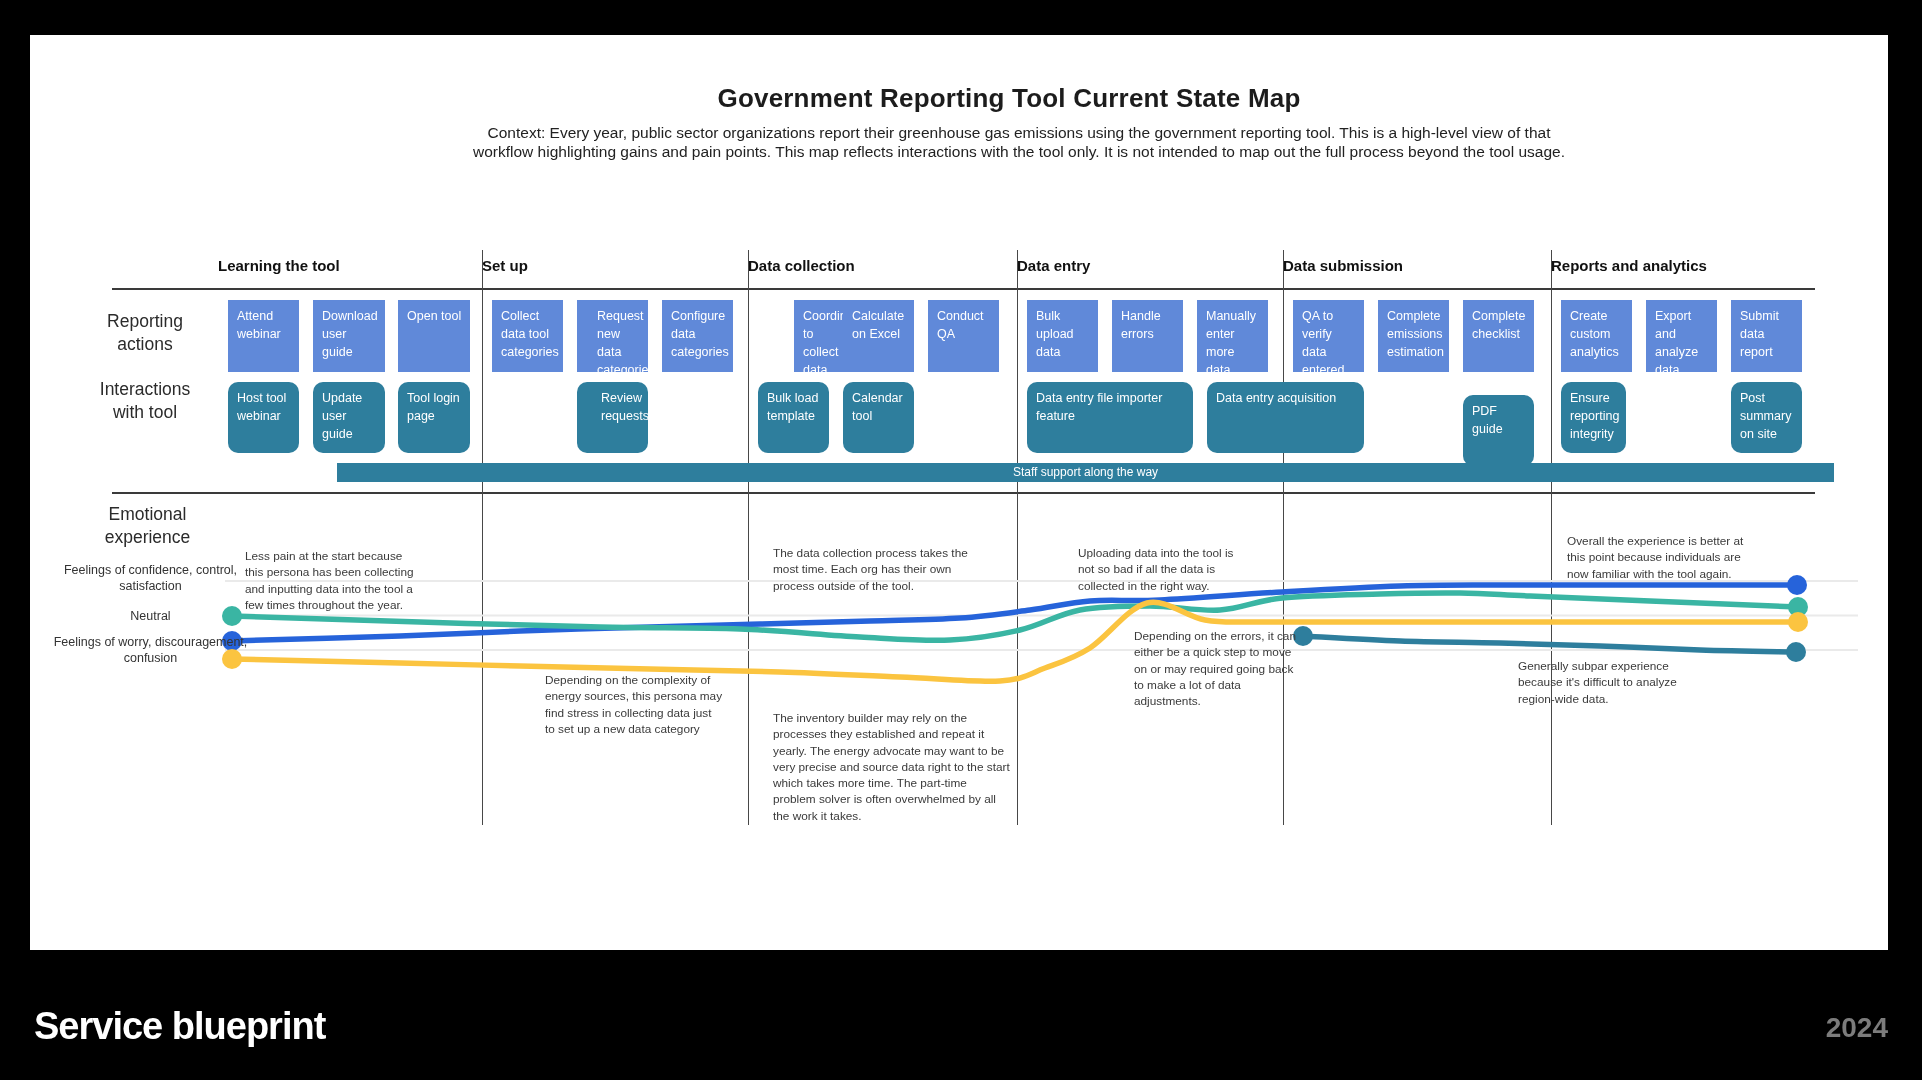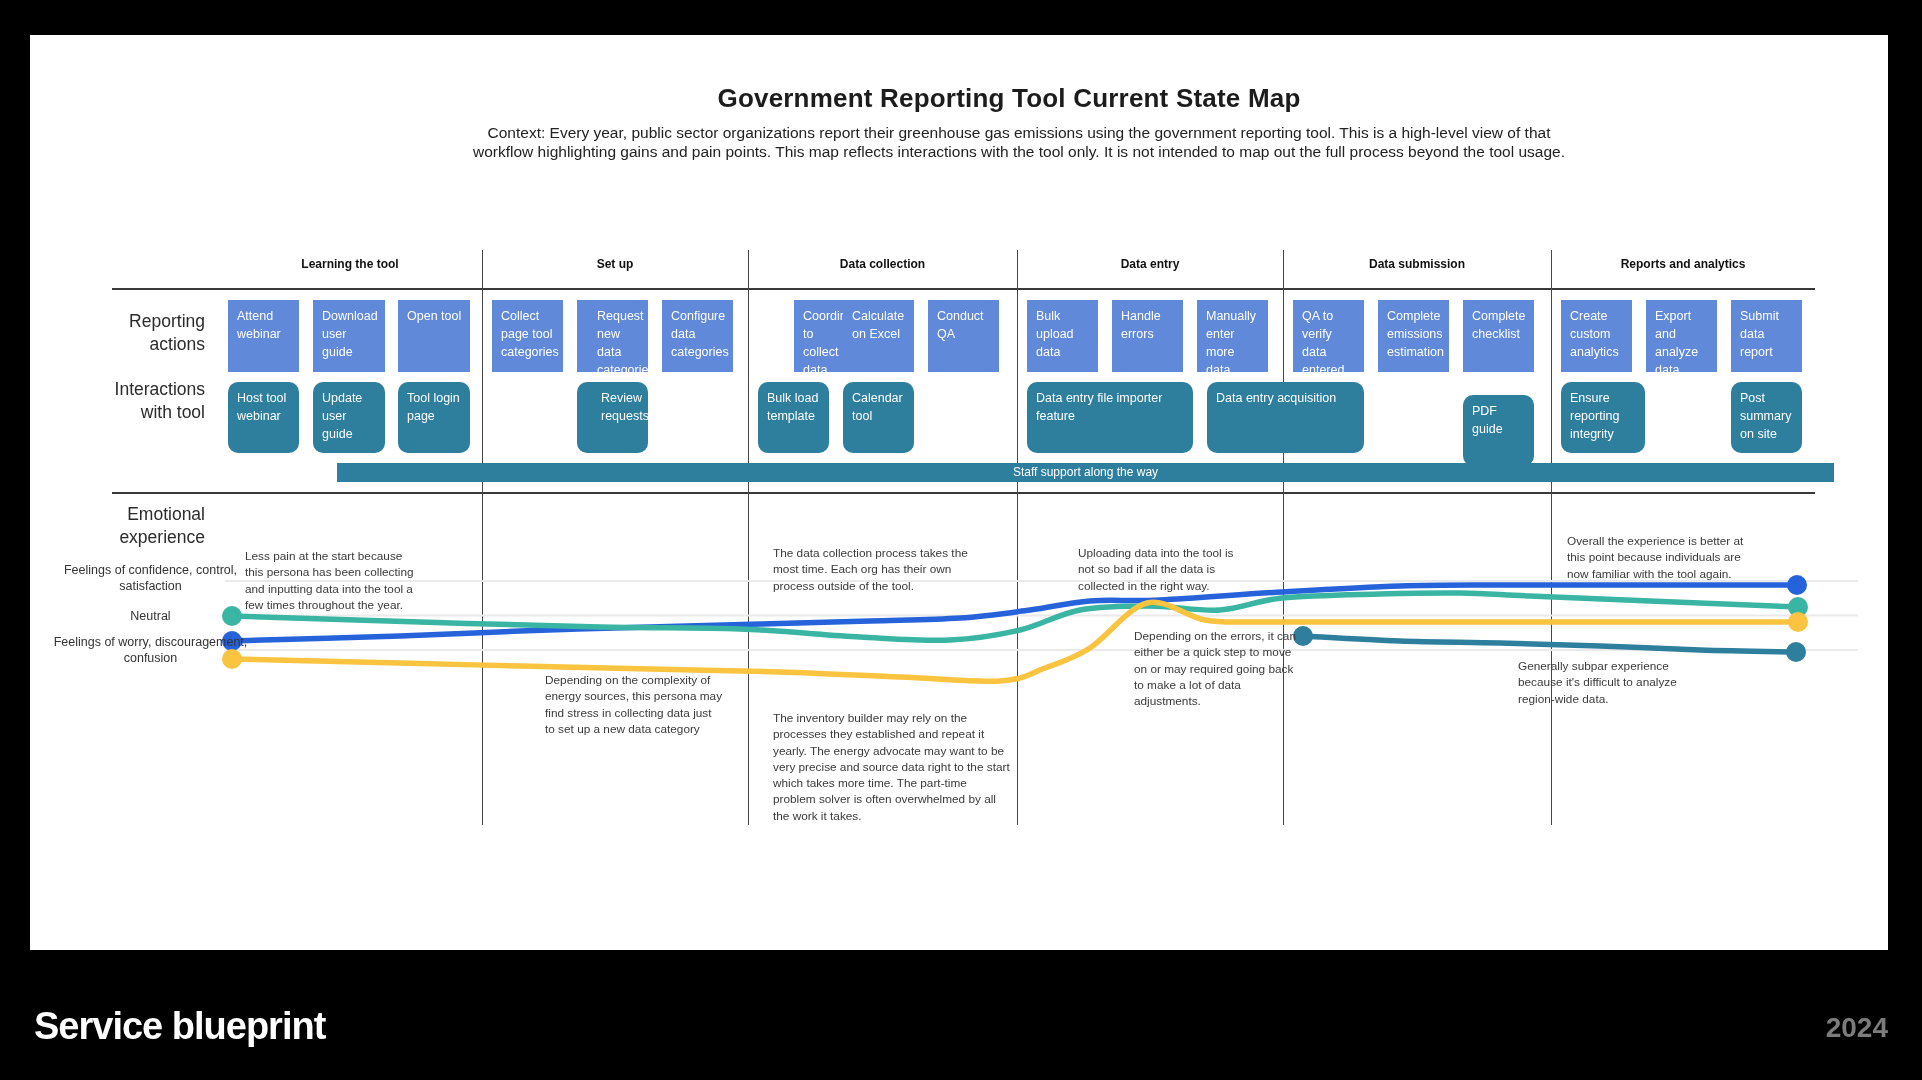--- a/index.html
+++ b/index.html
@@ -1,24 +1,24 @@
 <!DOCTYPE html>
 <html><head>
 <meta charset="utf-8">
 <style>
   html,body{margin:0;padding:0;background:#000;width:1922px;height:1080px;overflow:hidden;
     font-family:"Liberation Sans",sans-serif;}
   .canvas{position:absolute;left:30px;top:35px;width:1858px;height:915px;background:#ffffff;}
   .abs{position:absolute;}
   .title{left:50px;top:48px;width:1858px;text-align:center;font-size:26px;font-weight:700;color:#1c1c1c;letter-spacing:.2px;}
   .context{left:60px;top:88px;width:1858px;text-align:center;font-size:15.5px;color:#222;line-height:1.25;}
-  .colhead{top:222px;text-align:center;font-size:12px;font-weight:700;color:#111;}
+  .colhead{top:222px;font-size:15px;font-weight:700;color:#111;}
   .hline{height:2px;background:#3a3a3a;}
   .vline{width:1px;background:#474747;top:215px;height:575px;}
-  .rowlabel{right:1683px;text-align:right;font-size:17.5px;color:#2b2b2b;line-height:1.3;}
+  .rowlabel{right:1683px;text-align:center;font-size:17.5px;color:#2b2b2b;line-height:1.3;}
   .abox{height:72px;background:#6089d9;color:#fff;font-size:12.5px;line-height:1.45;padding:7px 6px 0 9px;box-sizing:border-box;}
   .ibox{height:71px;background:#2e7e9d;color:#fff;font-size:12.5px;line-height:1.45;padding:7px 6px 0 9px;box-sizing:border-box;border-radius:10px;}
   .staffbar{left:283px;top:428px;width:1497px;height:19px;background:#2e7e9d;color:#fff;
     font-size:12px;text-align:center;line-height:19px;margin-left:24px;}
   .axislabel{left:8px;width:225px;text-align:center;font-size:12.5px;color:#333;line-height:1.3;}
   .note{font-size:11.8px;color:#3a3a3a;line-height:1.38;}
   .brand{position:absolute;left:34px;top:1005px;color:#fff;font-size:38px;font-weight:700;letter-spacing:-1px;}
   .year{position:absolute;right:34px;top:1012px;color:#7c7c7c;font-size:28px;font-weight:700;}
   svg{position:absolute;left:0;top:0;}
 </style>
@@ -48,21 +48,21 @@
   <div class="abs vline" style="left:1253px;"></div>
   <div class="abs vline" style="left:1521px;"></div>
 
   <div class="abs rowlabel" style="top:275px;width:120px;">Reporting actions</div>
   <div class="abs rowlabel" style="top:343px;width:120px;">Interactions with tool</div>
   <div class="abs rowlabel" style="top:468px;width:115px;">Emotional experience</div>
 
   <div class="abs abox" style="left: 198px; top: 265px; width: 71px; background: rgb(96, 137, 217);">Attend webinar</div>
   <div class="abs abox" style="left: 283px; top: 265px; width: 72px; background: rgb(96, 137, 217);">Download user guide</div>
   <div class="abs abox" style="left: 368px; top: 265px; width: 72px; background: rgb(96, 137, 217);">Open tool</div>
-  <div class="abs abox" style="left: 462px; top: 265px; width: 71px; background: rgb(96, 137, 217);">Collect page tool categories</div>
+  <div class="abs abox" style="left: 462px; top: 265px; width: 71px; background: rgb(96, 137, 217);">Collect data tool categories</div>
   <div class="abs abox" style="left: 547px; top: 265px; width: 71px; background: rgb(96, 137, 217); padding-left: 20px;">Request new data categories</div>
   <div class="abs abox" style="left: 632px; top: 265px; width: 71px; background: rgb(96, 137, 217);">Configure data categories</div>
   <div class="abs abox" style="left: 728px; top: 265px; width: 56px; background: rgb(96, 137, 217); margin-left: 36px;">Coordinate to collect data</div>
   <div class="abs abox" style="left: 813px; top: 265px; width: 71px; background: rgb(96, 137, 217);">Calculate on Excel</div>
   <div class="abs abox" style="left: 898px; top: 265px; width: 71px; background: rgb(96, 137, 217);">Conduct QA</div>
   <div class="abs abox" style="left: 997px; top: 265px; width: 71px; background: rgb(96, 137, 217);">Bulk upload data</div>
   <div class="abs abox" style="left: 1082px; top: 265px; width: 71px; background: rgb(96, 137, 217);">Handle errors</div>
   <div class="abs abox" style="left: 1167px; top: 265px; width: 71px; background: rgb(96, 137, 217);">Manually enter more data</div>
   <div class="abs abox" style="left: 1263px; top: 265px; width: 71px; background: rgb(96, 137, 217);">QA to verify data entered</div>
   <div class="abs abox" style="left: 1348px; top: 265px; width: 71px; background: rgb(96, 137, 217);">Complete emissions estimation</div>
@@ -73,21 +73,21 @@
 
   <div class="abs ibox" style="left: 198px; top: 347px; width: 71px; background: rgb(46, 126, 157);">Host tool webinar</div>
   <div class="abs ibox" style="left: 283px; top: 347px; width: 72px; background: rgb(46, 126, 157);">Update user guide</div>
   <div class="abs ibox" style="left: 368px; top: 347px; width: 72px; background: rgb(46, 126, 157);">Tool login page</div>
   <div class="abs ibox" style="left: 547px; top: 347px; width: 71px; background: rgb(46, 126, 157); padding-left: 24px;">Review requests</div>
   <div class="abs ibox" style="left: 728px; top: 347px; width: 71px; background: rgb(46, 126, 157);">Bulk load template</div>
   <div class="abs ibox" style="left: 813px; top: 347px; width: 71px; background: rgb(46, 126, 157);">Calendar tool</div>
   <div class="abs ibox" style="left: 997px; top: 347px; width: 166px; background: rgb(46, 126, 157);">Data entry file importer feature</div>
   <div class="abs ibox" style="left: 1177px; top: 347px; width: 157px; background: rgb(46, 126, 157);">Data entry acquisition</div>
   <div class="abs ibox" style="left: 1433px; top: 360px; width: 71px; background: rgb(46, 126, 157);">PDF guide</div>
-  <div class="abs ibox" style="left: 1531px; top: 347px; width: 84px; background: rgb(46, 126, 157);">Ensure reporting integrity</div>
+  <div class="abs ibox" style="left: 1531px; top: 347px; width: 65px; background: rgb(46, 126, 157);">Ensure reporting integrity</div>
   <div class="abs ibox" style="left: 1701px; top: 347px; width: 71px; background: rgb(46, 126, 157);">Post summary on site</div>
 
   <div class="abs staffbar" style="background: rgb(46, 126, 157);">Staff support along the way</div>
 
   <svg id="emotion-svg" width="1858" height="915" viewBox="0 0 1858 915">
       <line x1="195" y1="546" x2="1828" y2="546" stroke="#eaeaea" stroke-width="2"></line>
       <line x1="195" y1="580.5" x2="1828" y2="580.5" stroke="#eaeaea" stroke-width="2"></line>
       <line x1="195" y1="615" x2="1828" y2="615" stroke="#eaeaea" stroke-width="2"></line>
       <path d="M 202 606 C 230 605.1666666666666 322 602.6666666666666 370 601 C 418 599.3333333333334 448.3333333333333 597.5 490 596 C 531.6666666666666 594.5 580 593.1666666666666 620 592 C 660 590.8333333333334 693.3333333333334 590 730 589 C 766.6666666666666 588 806.6666666666666 587 840 586 C 873.3333333333334 585 903.3333333333334 584.8333333333334 930 583 C 956.6666666666666 581.1666666666666 978.3333333333334 577.8333333333334 1000 575 C 1021.6666666666666 572.1666666666666 1038.3333333333333 567.6666666666666 1060 566 C 1081.6666666666667 564.3333333333334 1098 566.5 1130 565 C 1162 563.5 1212 559.3333333333334 1252 557 C 1292 554.6666666666666 1333.6666666666667 552.1666666666666 1370 551 C 1406.3333333333333 549.8333333333334 1428.3333333333333 550.1666666666666 1470 550 C 1511.6666666666667 549.8333333333334 1570.5 550 1620 550 C 1669.5 550 1742.5 550 1767 550" fill="none" stroke="#2663da" stroke-width="5.5" stroke-linecap="round"></path>
       <circle cx="202" cy="606" r="10" fill="#2663da"></circle>

